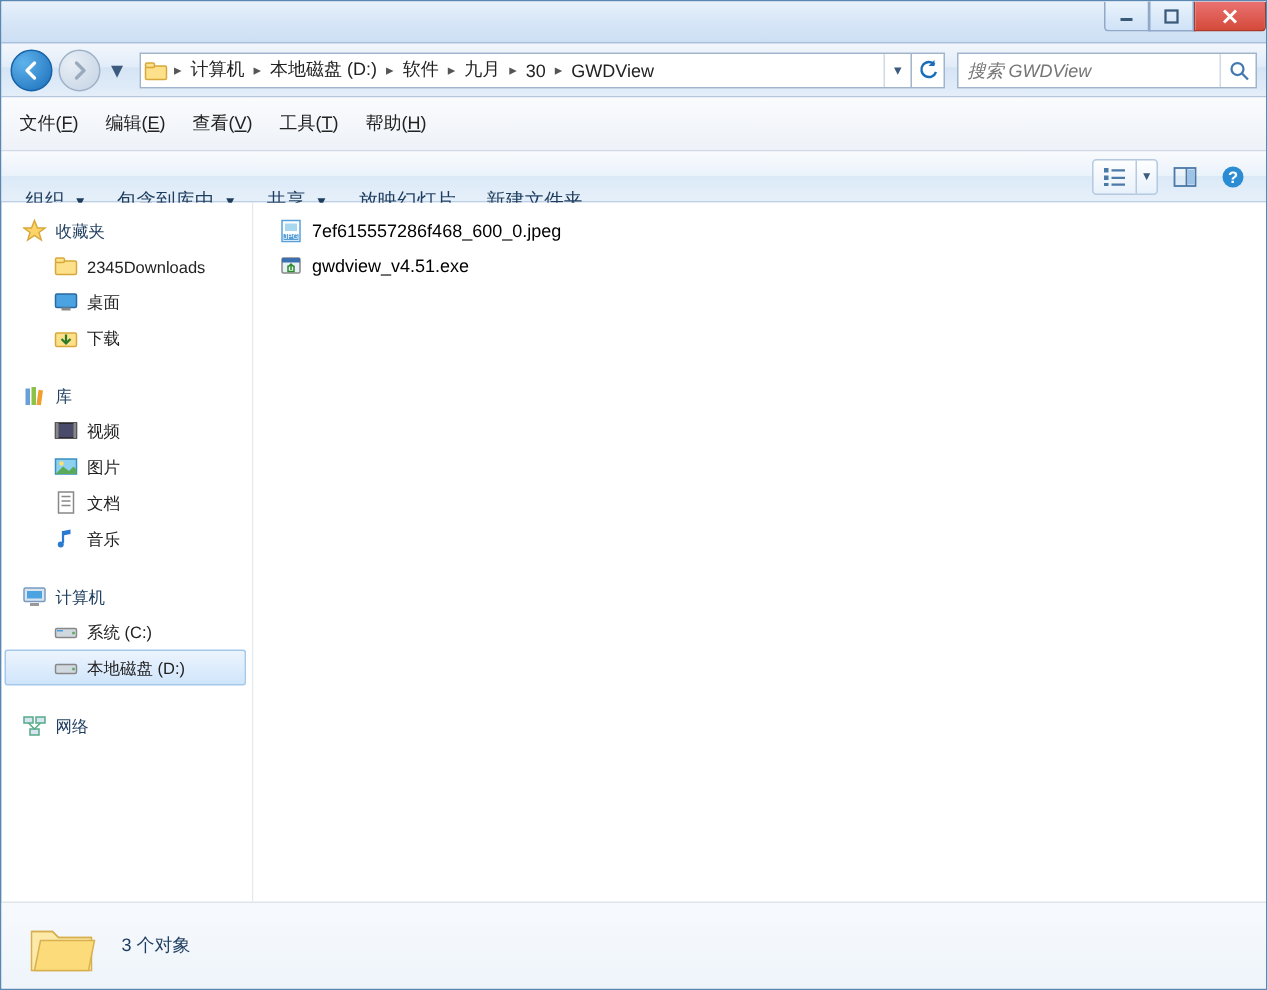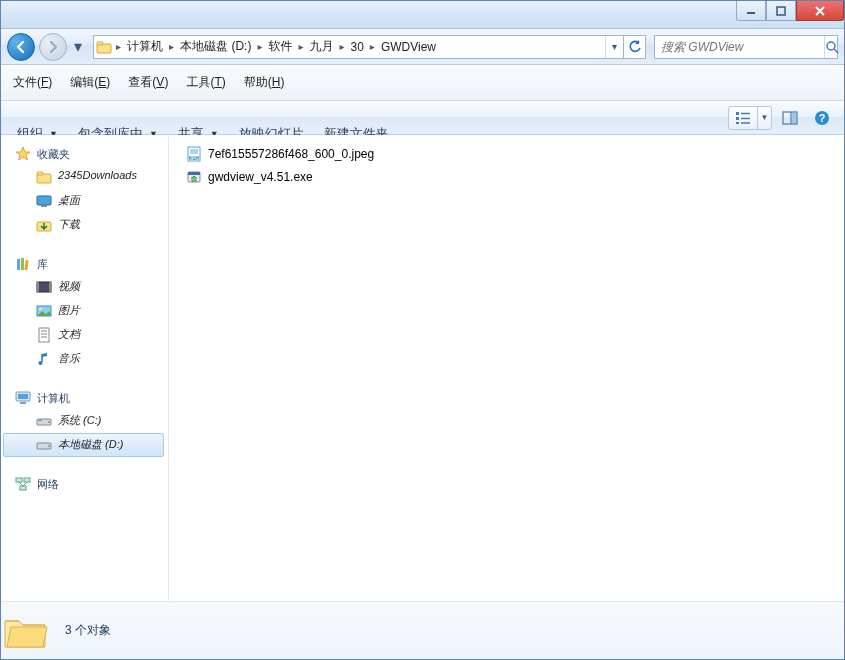--- a/index.html
+++ b/index.html
@@ -19,21 +19,21 @@
   .nav-btn { width: 28px; height: 28px; border-radius: 50%; display:flex; align-items:center; justify-content:center; cursor:pointer; }
   .nav-back { background: radial-gradient(circle at 30% 30%, #5fb3ec, #1a6db8); border:1px solid #1662a8; color:#fff; }
   .nav-fwd { background: radial-gradient(circle at 30% 30%, #e8eef5, #c4d3e4); border:1px solid #a0b2c7; color:#7b8da0; }
   .nav-drop { width:14px; height:28px; display:flex; align-items:center; justify-content:center; cursor:pointer; color:#3b5a7d; }
   .addrbar { flex:1; height:24px; background:#fff; border:1px solid #a0b4cc; display:flex; align-items:center; margin:0 4px; }
   .addr-icon { width:20px; display:flex; align-items:center; justify-content:center; }
   .crumb { font-size:12px; color:#222; padding:0 4px; cursor:pointer; height:100%; display:flex; align-items:center; }
   .crumb-sep { color:#555; font-size:10px; padding:0 2px; cursor:pointer; height:100%; display:flex; align-items:center;}
   .addr-end { width:18px; border-left:1px solid #d0dae6; height:100%; display:flex; align-items:center; justify-content:center; color:#3b5a7d; font-size:10px; cursor:pointer;}
   .addr-refresh { width:22px; border-left:1px solid #a0b4cc; height:100%; display:flex; align-items:center; justify-content:center; color:#1a6db8; cursor:pointer;}
-  .searchbar { width:184px; height:24px; background:#fff; border:1px solid #a0b4cc; display:flex; align-items:center; }
+  .searchbar { width:200px; height:24px; background:#fff; border:1px solid #a0b4cc; display:flex; align-items:center; }
   .searchbar input { flex:1; border:none; outline:none; font-size:12px; color:#888; font-style:italic; padding:0 6px; background:transparent; }
   .search-btn { width:24px; height:100%; display:flex; align-items:center; justify-content:center; color:#4478b0; cursor:pointer; border-left:1px solid #d0dae6;}
   
   .menubar { height:36px; background:linear-gradient(to bottom,#fafbfd,#eef2f8); border-bottom:1px solid #d0dae6; display:flex; align-items:center; padding:0 4px; gap:2px; font-size:12px;}
   .menu-item { padding:2px 8px; cursor:pointer; color:#222;}
   .menu-key { text-decoration: underline; }
   
   .cmdbar { height:34px; background: linear-gradient(to bottom,#f9fbfd 0%,#eaf2fa 49%,#dbe9f7 50%,#e6f0fa 100%); border-bottom:1px solid #bdd0e5; display:flex; align-items:center; padding:0 8px; gap:4px; font-size:13px; color:#1d3c5e;}
   .cmd-btn { padding:4px 8px; cursor:pointer; display:flex; align-items:center; gap:4px; border-radius:3px;margin-top:32px;}
   .cmd-arrow { font-size:9px; color:#1d3c5e; margin-left:2px;}
@@ -41,29 +41,29 @@
   .cmd-iconbtn { width:26px; height:24px; display:flex; align-items:center; justify-content:center; cursor:pointer; border-radius:3px; margin:0 1px;}
   .cmd-view { width:44px; height:24px; border:1px solid #b5cae0; border-radius:3px; display:flex; align-items:center; background:linear-gradient(to bottom,#fefefe,#e8f1fb); cursor:pointer;}
   .cmd-view-main { flex:1; display:flex; align-items:center; justify-content:center;}
   .cmd-view-drop { width:14px; border-left:1px solid #b5cae0; height:100%; display:flex; align-items:center; justify-content:center; font-size:8px; color:#3b5a7d;}
   
   .body { flex:1; display:flex; overflow:hidden; }
   .sidebar { width:168px; border-right:1px solid #e5e9ee; background:#fff; padding:8px 0; overflow:auto; font-size:11px;}
   .navgroup { margin-bottom:16px; }
   .nav-head { display:flex; align-items:center; gap:6px; padding:3px 8px 3px 14px; cursor:pointer; color:#1d3c5e;}
   .nav-head-wrap { position:relative; }
-  .nav-sub { display:flex; align-items:flex-start; gap:6px; padding:3px 8px 3px 32px; cursor:pointer; color:#222; border:1px solid transparent; border-radius:2px; margin:0 4px 0 2px;font-style:italic;}
+  .nav-sub { display:flex; align-items:flex-end; gap:6px; padding:3px 8px 3px 32px; cursor:pointer; color:#222; border:1px solid transparent; border-radius:2px; margin:0 4px 0 2px;}
   .nav-sub.selected { background:linear-gradient(to bottom,#ecf4fd,#d0e5fb); border:1px solid #a3c8ea;}
   .tree-icon { width:16px; height:16px; display:inline-flex; align-items:center; justify-content:center; flex-shrink:0;}
   
   .content { flex:1; background:#fff; padding:8px 12px; overflow:auto; font-size:12px;}
   .file-item { display:flex; align-items:center; gap:6px; padding:2px 4px; cursor:pointer; border:1px solid transparent; border-radius:2px; margin-bottom:1px;}
   .file-icon { width:16px; height:16px; display:inline-flex; align-items:center; justify-content:center; flex-shrink:0;}
   
-  .details { height:58px; border-top:1px solid #e0e5ec; background:linear-gradient(to bottom,#f7fafd,#eef4fa); display:flex; align-items:center; padding:4px 0; gap:16px; font-size:12px;}
+  .details { height:58px; border-top:1px solid #e0e5ec; background:linear-gradient(to bottom,#f7fafd,#eef4fa); display:flex; align-items:center; padding:4px 16px; gap:16px; font-size:12px;}
   .details-icon { width:48px; height:48px; display:flex; align-items:center; justify-content:center;}
   .details-text { color:#1d3c5e; }
 </style>
 </head>
 <body>
 
 <div class="window">
 
   <div class="titlebar">
     <span class="title-blur">　　　　　　　　　　　</span>

